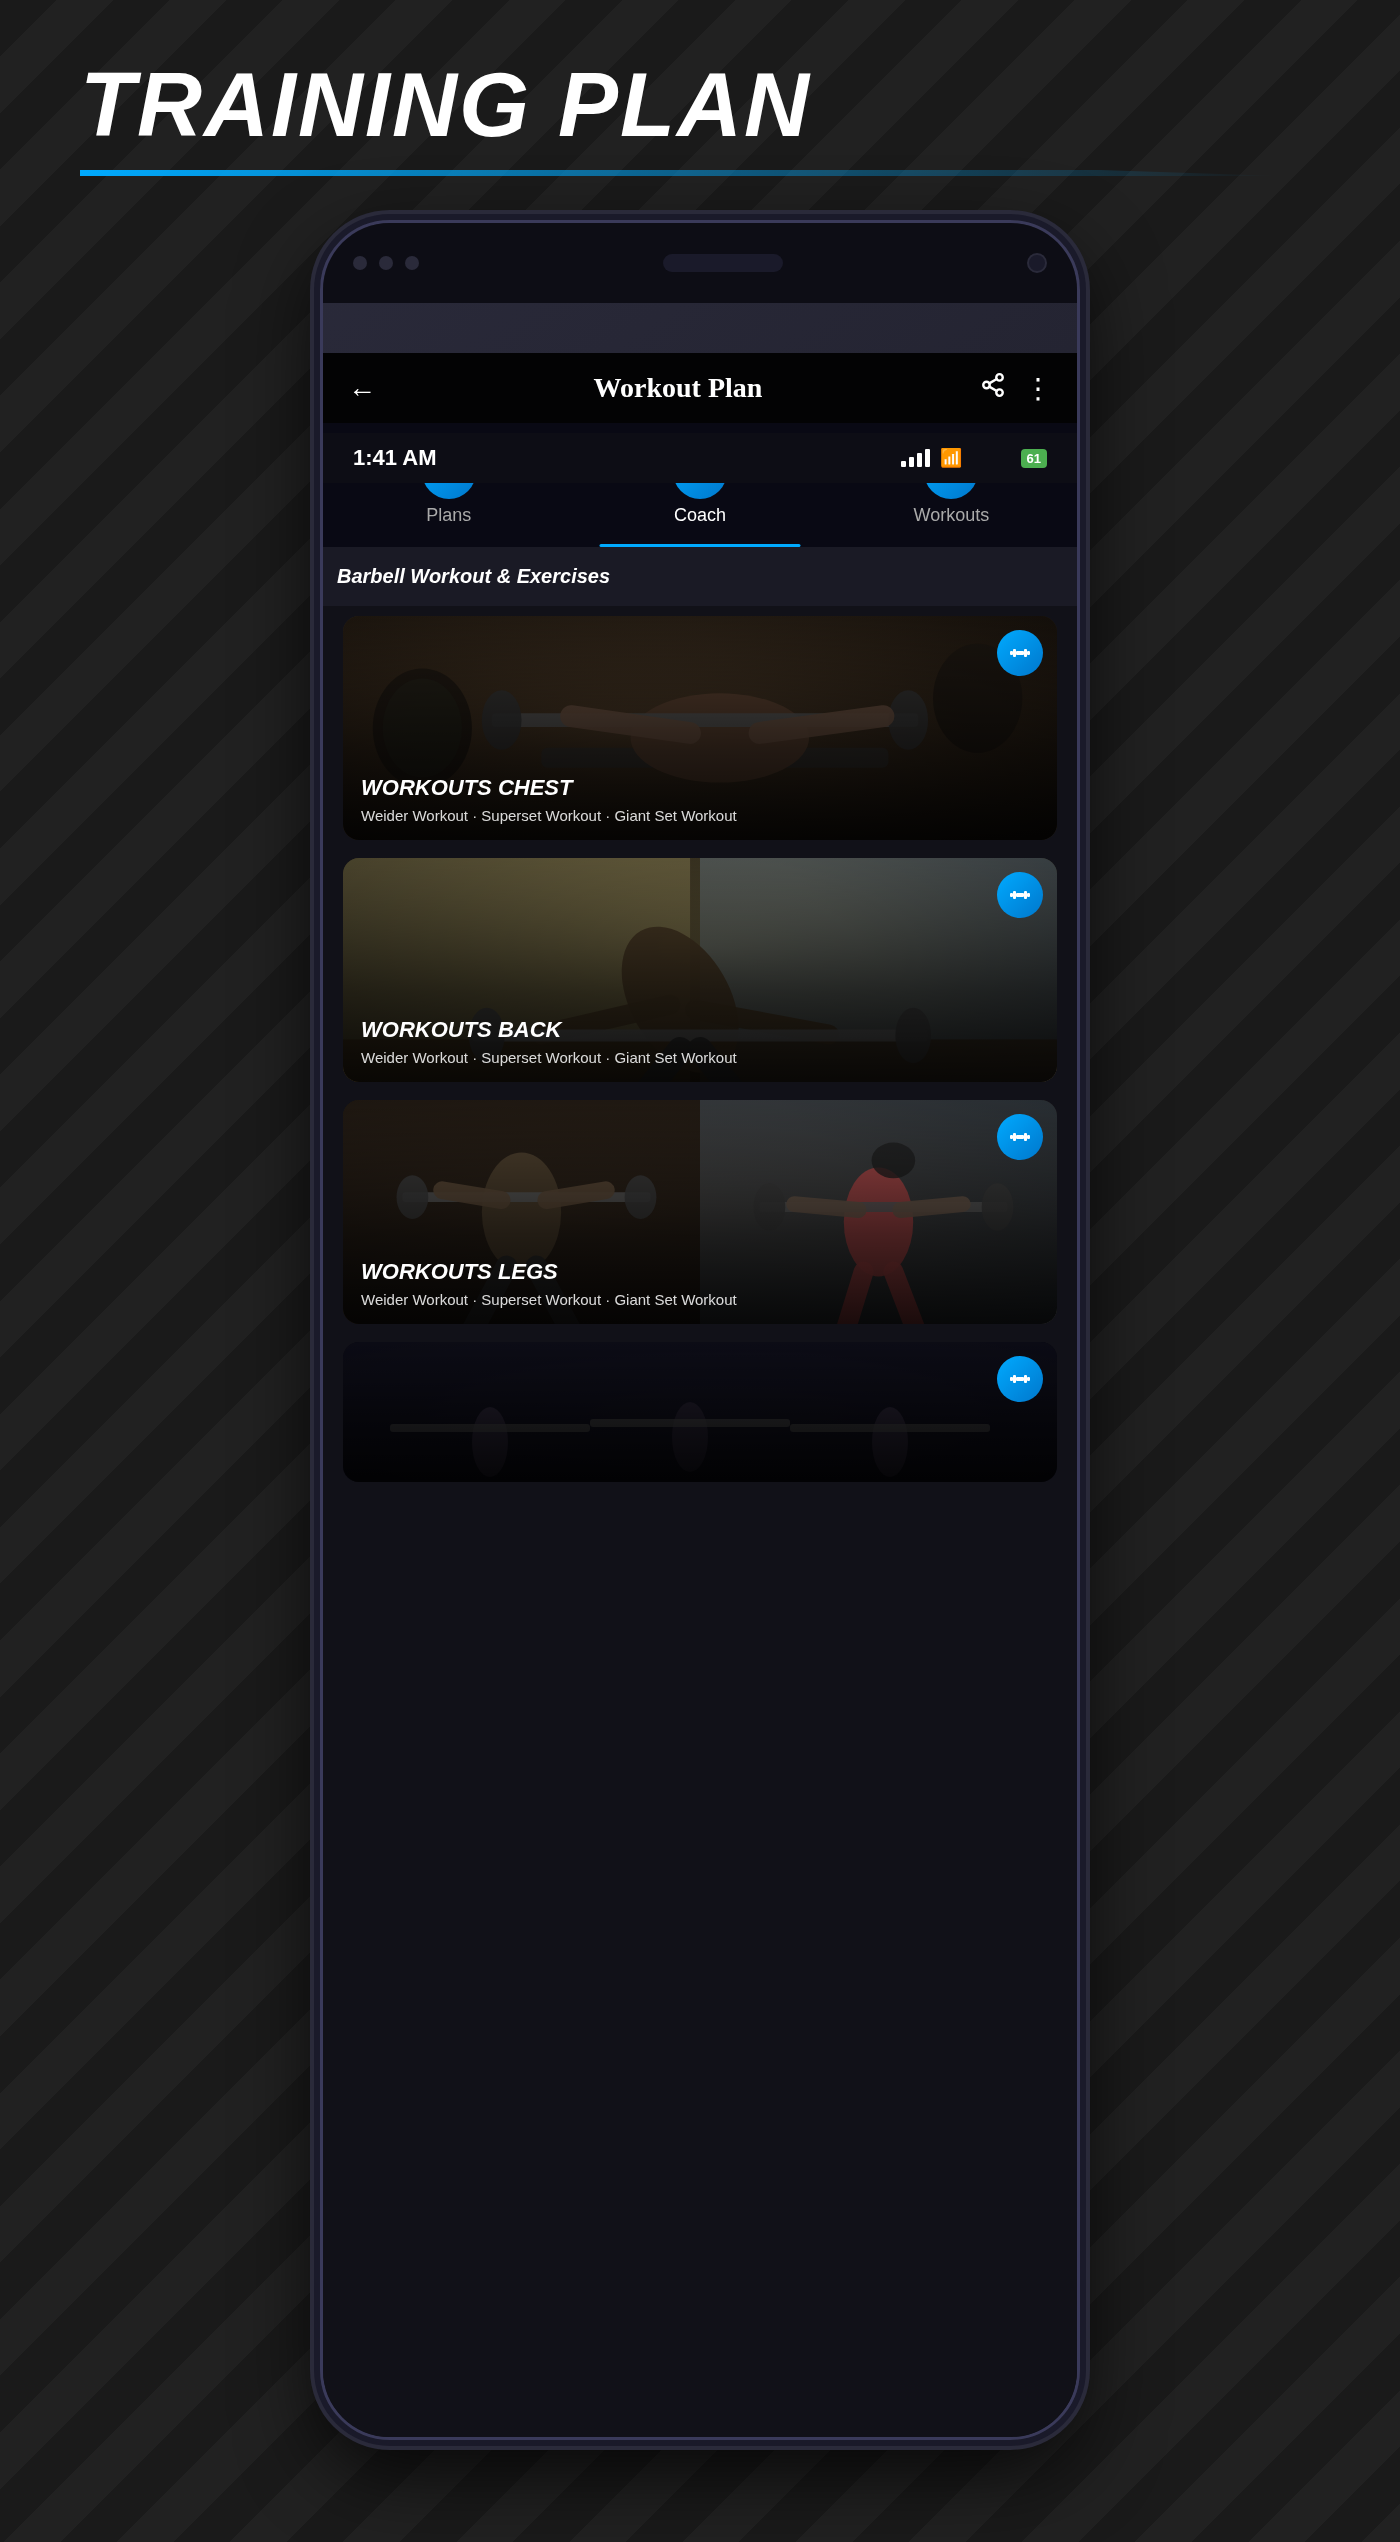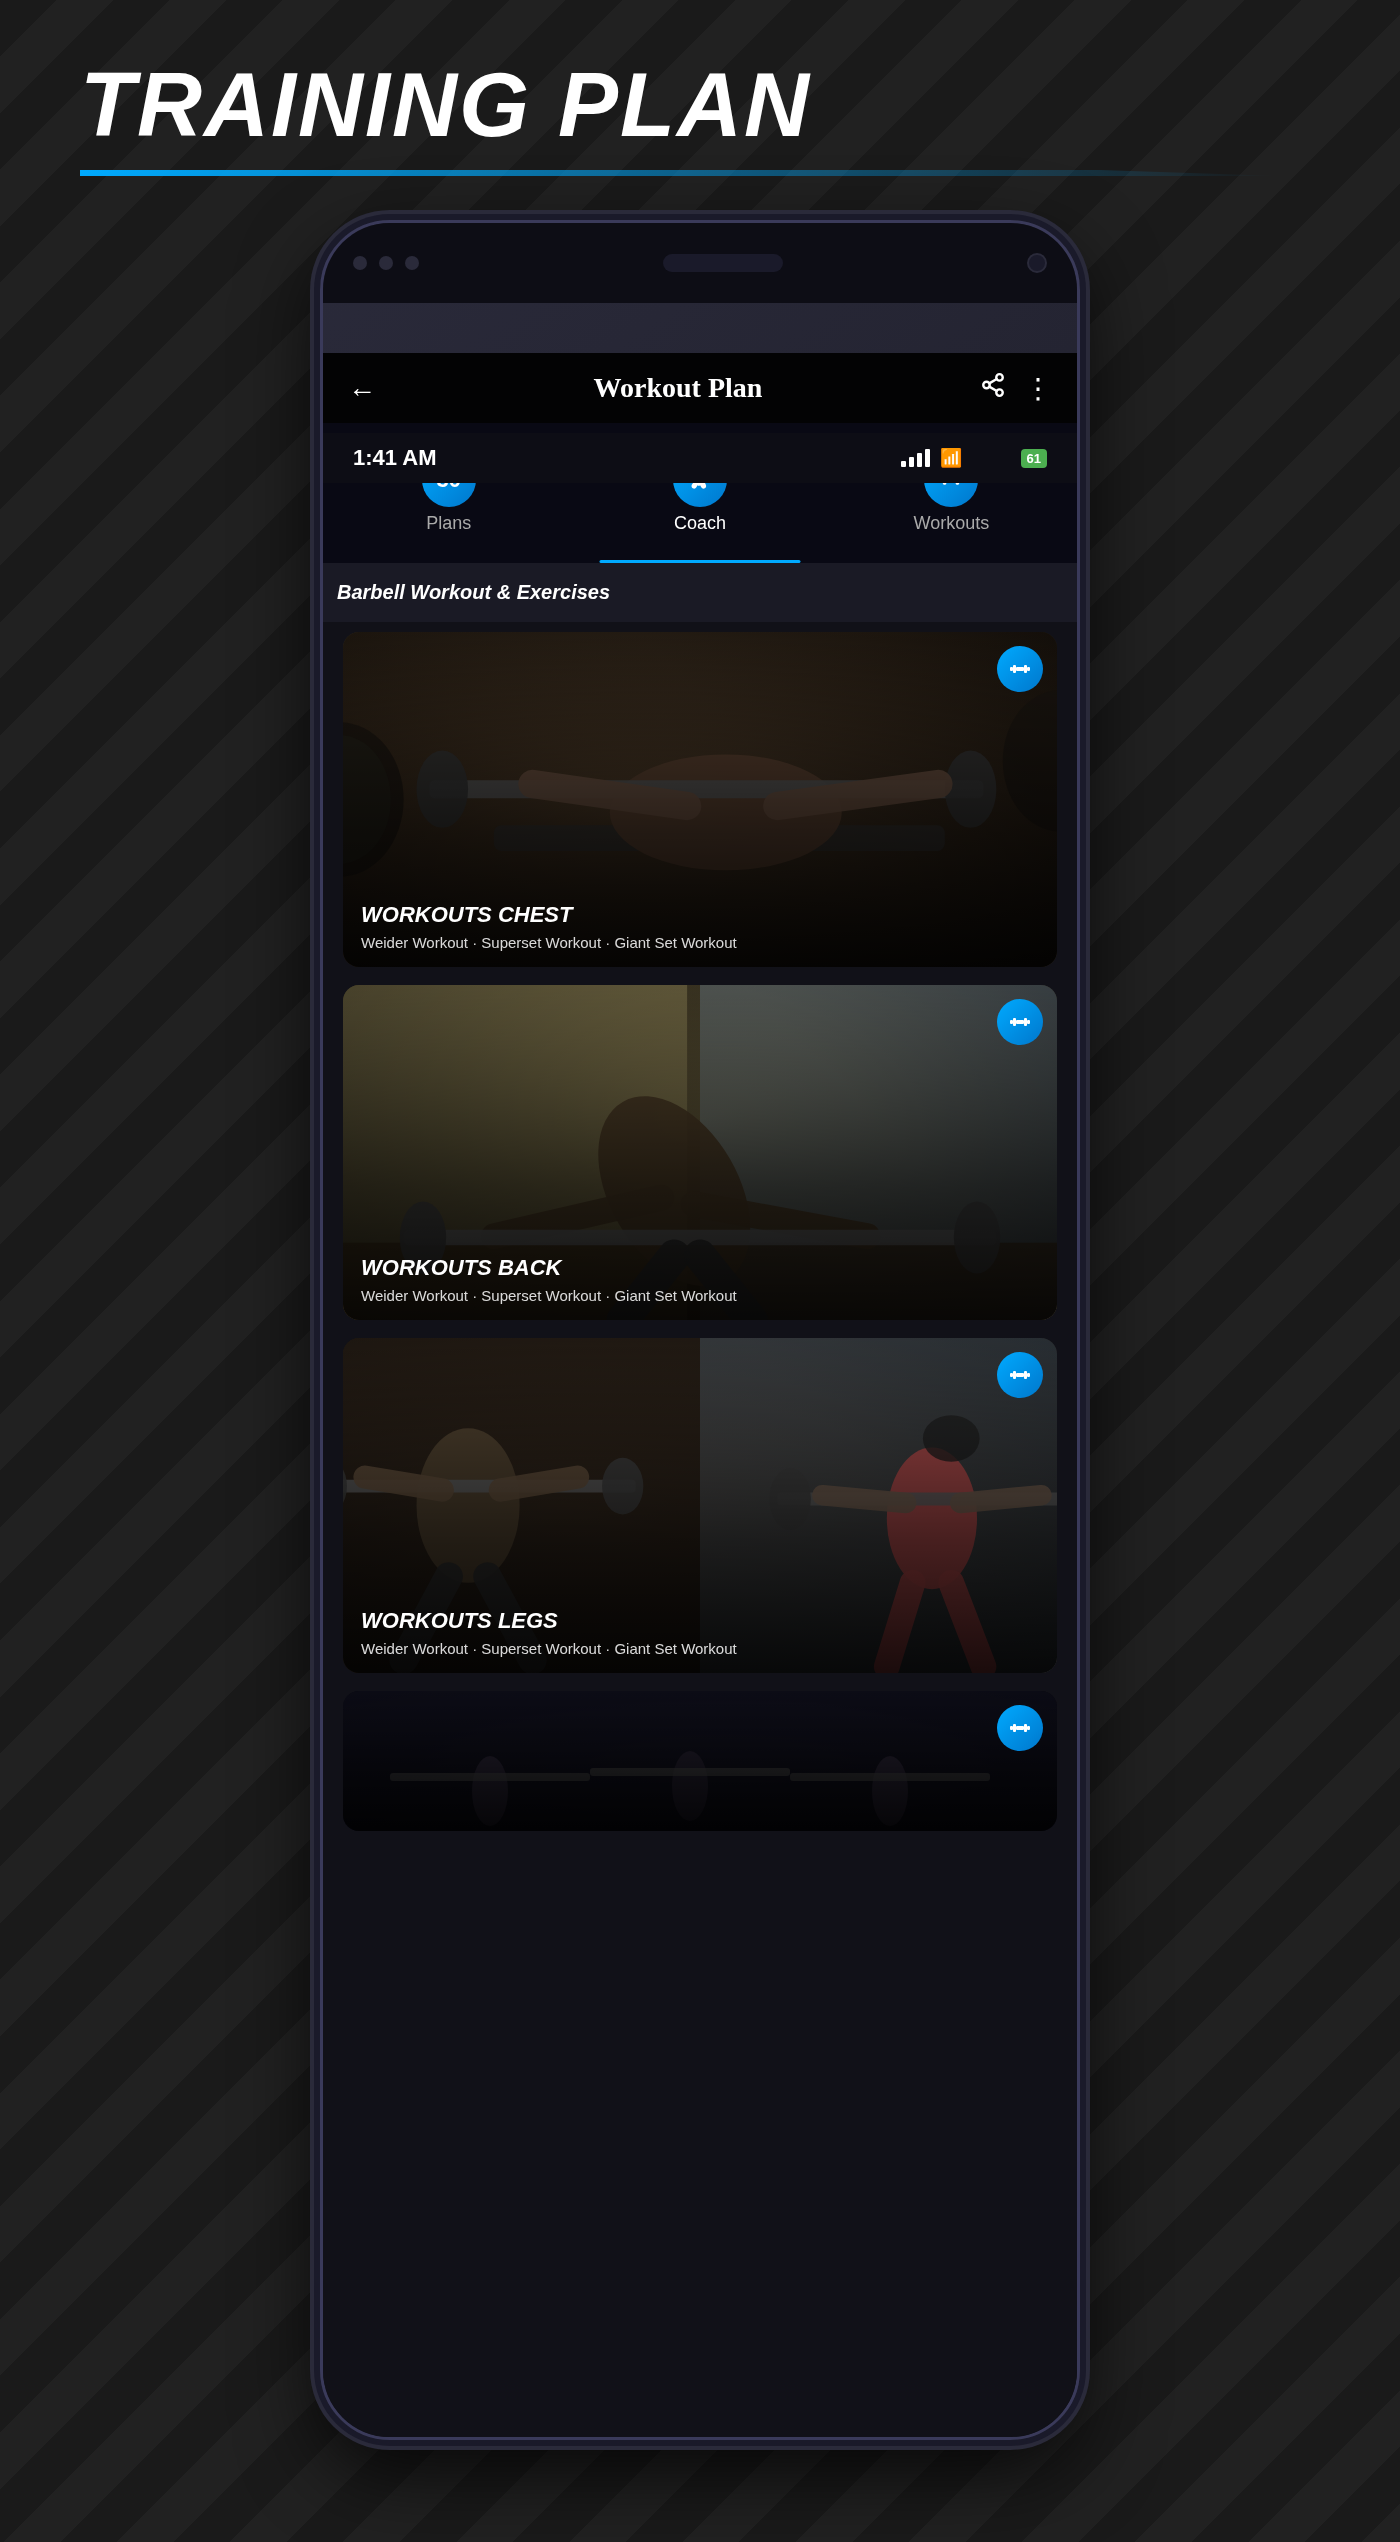--- a/index.html
+++ b/index.html
@@ -211,21 +211,21 @@
       font-size: 24px;
       color: white;
       cursor: pointer;
     }
 
     
     .tab-bar {
       background: rgba(10,10,20,0.95);
       display: flex;
       align-items: stretch;
-      height: 140px;
+      height: 124px;
       position: relative;
     }
 
     .tab-item {
       flex: 1;
       display: flex;
       flex-direction: column;
       align-items: center;
       justify-content: center;
       gap: 6px;
@@ -282,21 +282,21 @@
       padding: 10px 20px;
       display: flex;
       flex-direction: column;
       gap: 18px;
     }
 
     .workout-card {
       position: relative;
       border-radius: 16px;
       overflow: hidden;
-      height: 335px;
+      height: 224px;
       cursor: pointer;
     }
 
     .card-bg {
       position: absolute;
       inset: 0;
       object-fit: cover;
     }
 
     

